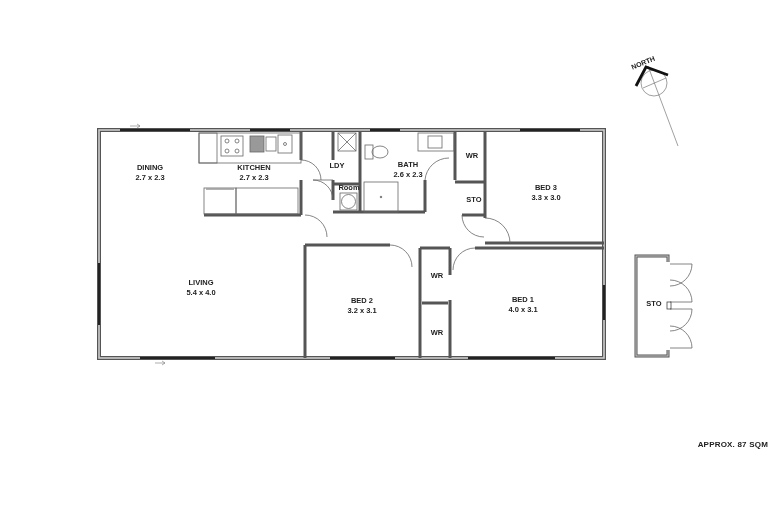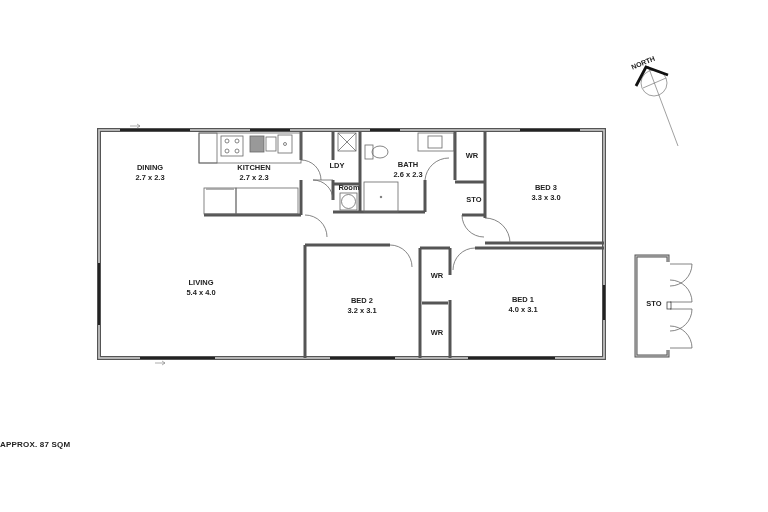--- a/index.html
+++ b/index.html
@@ -1,20 +1,20 @@
 <!DOCTYPE html>
 <html><head>
   <meta charset="utf-8">
   <style>
     html, body { margin: 0; padding: 0; background: #ffffff; }
     body { width: 768px; height: 512px; position: relative; overflow: hidden;
            font-family: "Liberation Sans", sans-serif; }
     #plan { position: absolute; left: 0; top: 0; }
     .lbl { font-family: "Liberation Sans", sans-serif; font-weight: bold; font-size: 7.5px; fill: #222; text-anchor: middle; }
-    .area { position: absolute; left: 0; width: 768px; top: 440px; text-align: left;
+    .area { position: absolute; left: 0; width: 768px; top: 440px; text-align: right;
             font-weight: bold; font-size: 8px; color: #222; letter-spacing: 0.2px; }
   </style>
 </head>
 <body>
 
 <svg id="plan" width="768" height="512" viewBox="0 0 768 512" xmlns="http://www.w3.org/2000/svg">
   <g fill="none" stroke="#555" stroke-width="1">
 
     <g>
       <rect x="99" y="130" width="505" height="228" stroke="#555" stroke-width="4"></rect>

